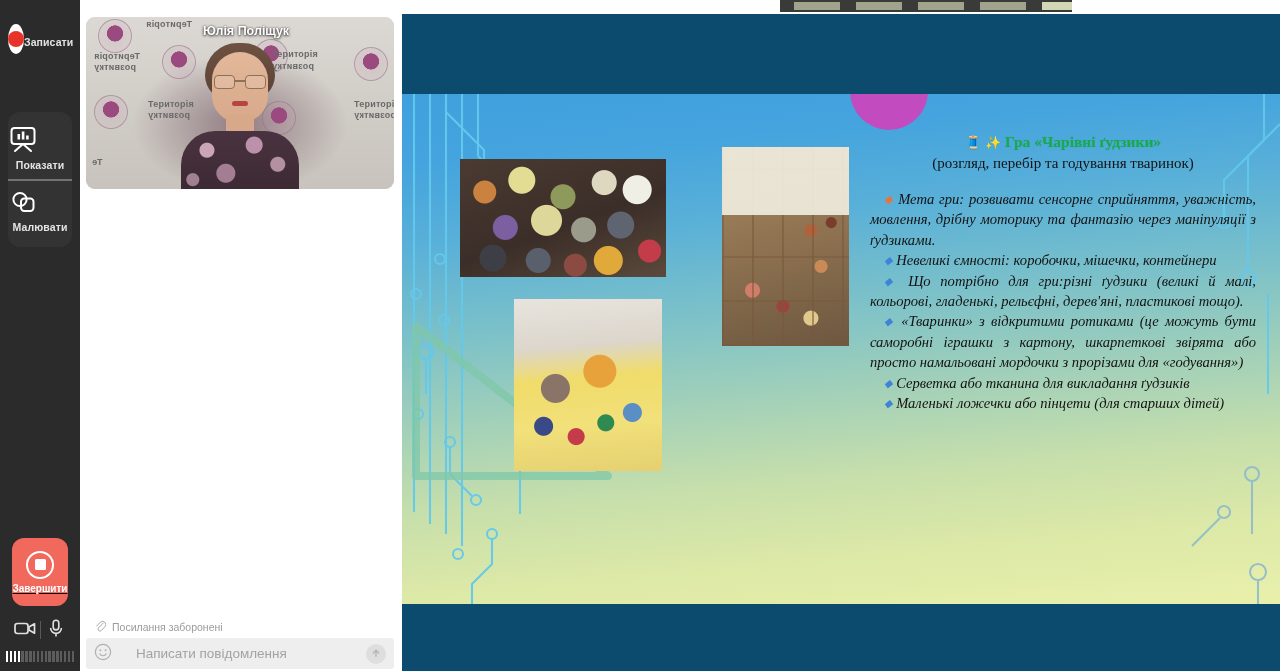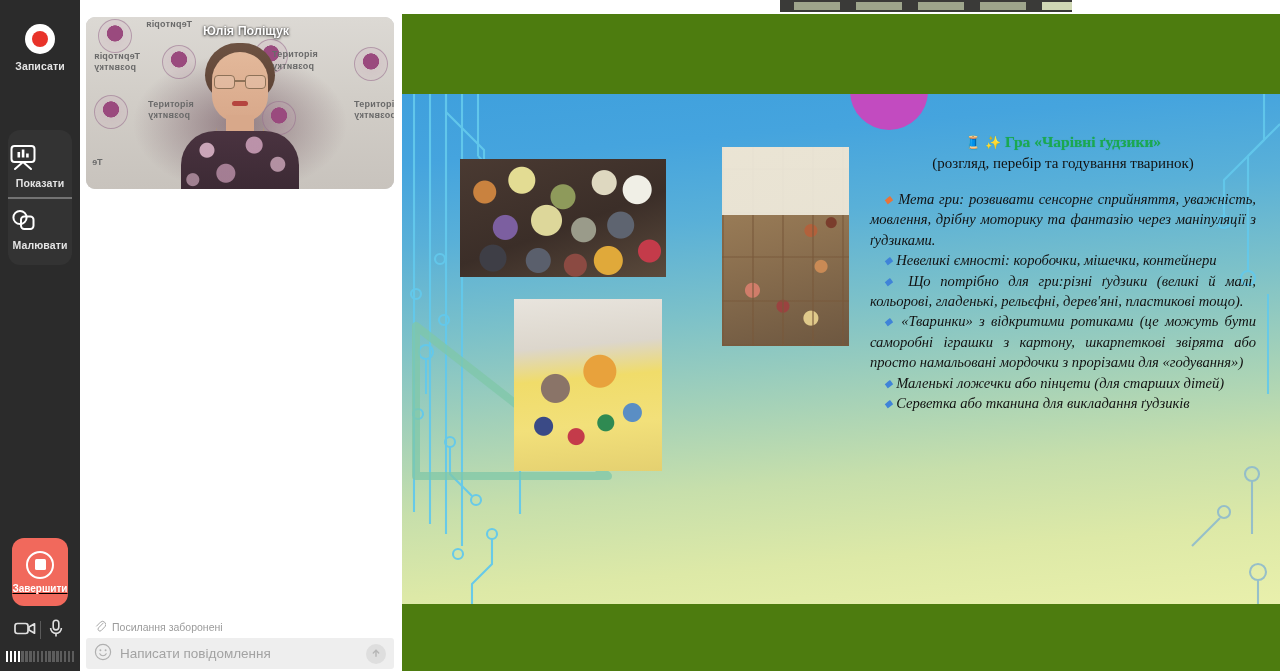--- a/index.html
+++ b/index.html
@@ -12,21 +12,21 @@
   .app { position: relative; width: 1280px; height: 671px; background: #ffffff; }
 
   
   .sidebar {
     position: absolute; left: 0; top: 0; width: 80px; height: 671px;
     background: #2b2b2b;
     display: flex; flex-direction: column; align-items: center;
   }
   .rec-btn {
     margin-top: 24px; width: 64px;
-    display: flex; flex-direction: column; align-items: center;
+    display: flex; flex-direction: row; align-items: center;
     cursor: pointer;
   }
   .rec-dot-outer {
     width: 30px; height: 30px; border-radius: 50%;
     background: #ffffff;
     display: flex; align-items: center; justify-content: center;
   }
   .rec-dot-inner { width: 16px; height: 16px; border-radius: 50%; background: #e8332a; }
   .side-label {
     margin-top: 6px; font-size: 10.5px; color: #e4e4e4; font-weight: 700;
@@ -169,21 +169,21 @@
   }
   .chat-notice span {
     font-size: 10.5px; color: #9b9b9b; font-family: "Liberation Sans", sans-serif;
   }
   .chat-input-row {
     position: absolute; left: 2px; top: 638px; width: 308px; height: 31px;
     background: #eeeeee; border-radius: 3px;
     display: flex; align-items: center; padding: 0 8px;
   }
   .chat-ph {
-    flex: 1; margin-left: 8px; font-size: 13.5px; color: #a3a3a3;
+    flex: 1; margin-left: 24px; font-size: 13.5px; color: #a3a3a3;
   }
   .send-btn {
     width: 20px; height: 20px; border-radius: 50%; background: #dedede;
     display: flex; align-items: center; justify-content: center; cursor: pointer;
   }
 
   
   .top-strip {
     position: absolute; left: 780px; top: 0; width: 292px; height: 12px;
     background: #3a3a38; overflow: hidden; display: flex; align-items: center;
@@ -192,21 +192,21 @@
   .ts-num {
     font-size: 9px; color: #d8d8d0; font-weight: 700; padding: 0 2px;
     font-family: "Liberation Sans", sans-serif; line-height: 12px; margin-top: 25px;
   }
   .ts-bar { width: 46px; height: 8px; background: #9ea58c; margin-right: 2px; }
   .ts-bar.last { background: #cfd7b4; }
 
   
   .stage {
     position: absolute; left: 402px; top: 14px; width: 878px; height: 657px;
-    background: #4d7c0f;
+    background: #0c4a6e;
   }
   .slide {
     position: absolute; left: 0; top: 80px; width: 878px; height: 510px;
     background: linear-gradient(175deg,
       #3fa0dd 0%, #45a4de 12%, #59b0d8 26%, #7cc1c9 42%,
       #a4d1b8 58%, #c7dfab 72%, #dde9a7 86%, #e9f0ac 100%);
     overflow: hidden;
   }
   .slide svg.deco { position: absolute; left: 0; top: 0; width: 878px; height: 510px; }
   .pink-circle {
@@ -540,25 +540,25 @@
           <div class="st-p gap">
             <span class="bullet blue">◆</span>
             <span>Що потрібно для гри:різні ґудзики (великі й малі, кольорові, гладенькі, рельєфні, дерев'яні, пластикові тощо).</span>
           </div>
           <div class="st-p gap">
             <span class="bullet blue">◆</span>
             <span>«Тваринки» з відкритими ротиками (це можуть бути саморобні іграшки з картону, шкарпеткові звірята або просто намальовані мордочки з прорізами для «годування»)</span>
           </div>
           <div class="st-p gap">
             <span class="bullet blue">◆</span>
-            <span>Маленькі ложечки або пінцети (для старших дітей)</span>
+            <span>Серветка або тканина для викладання ґудзиків</span>
           </div>
           <div class="st-p gap">
             <span class="bullet blue">◆</span>
-            <span>Серветка або тканина для викладання ґудзиків</span>
+            <span>Маленькі ложечки або пінцети (для старших дітей)</span>
           </div>
         </div>
       </div>
 
     </div>
   </div>
 
 </div>
 
 </body></html>

